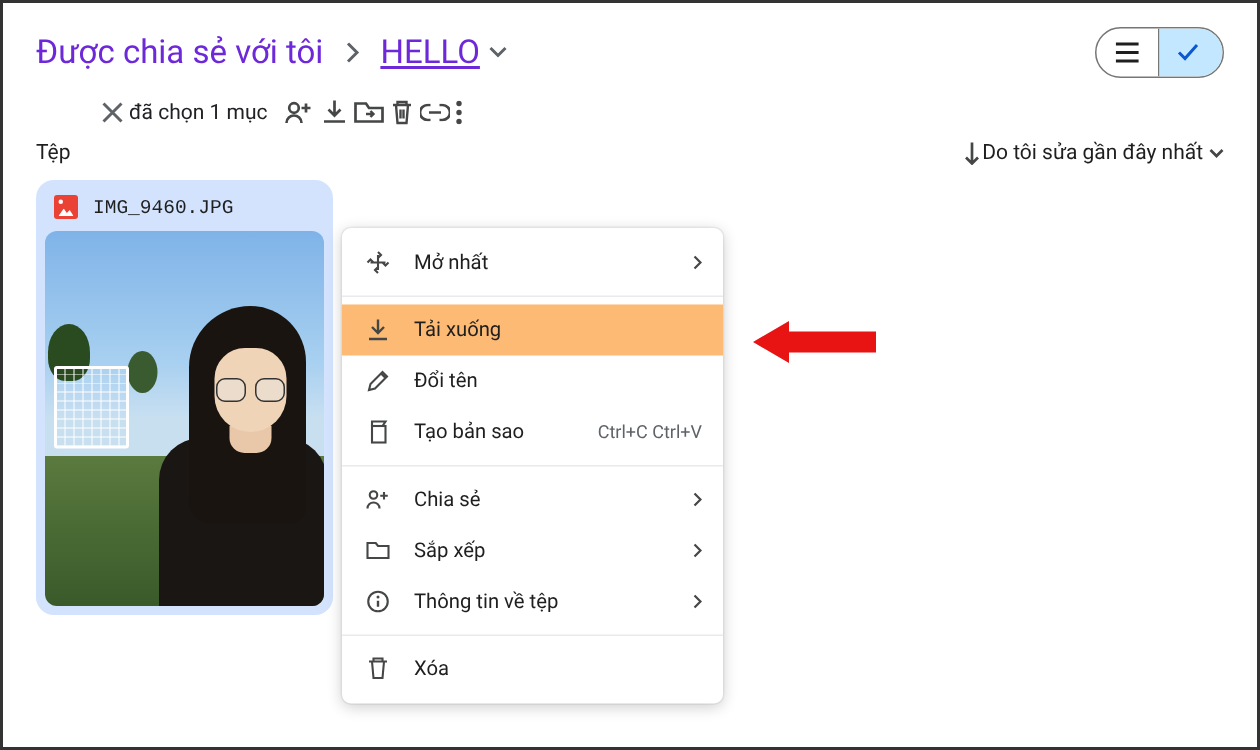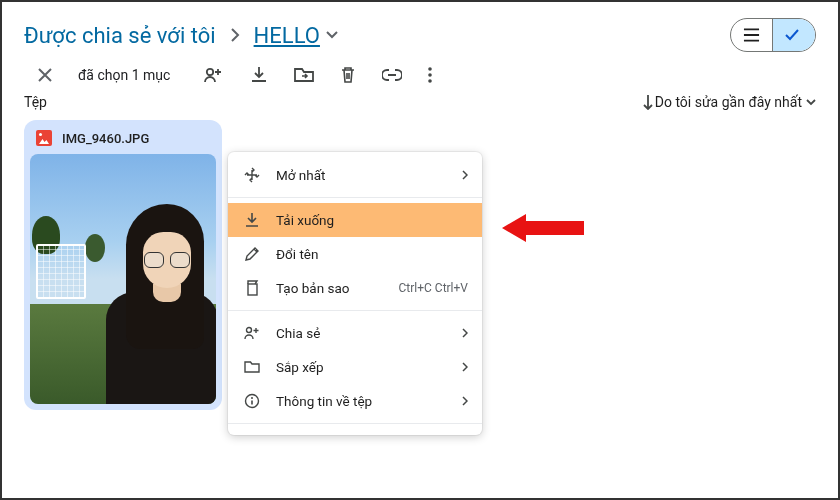--- a/index.html
+++ b/index.html
@@ -17,21 +17,21 @@
   .header {
     display: flex;
     align-items: center;
     padding: 16px 22px 8px 22px;
     justify-content: space-between;
   }
   .breadcrumb {
     display: flex;
     align-items: center;
     font-size: 22px;
-    color: #0369a1;
+    color: #6d28d9;
   }
   .breadcrumb .sep {
     margin: 0 14px;
     color: #5f6368;
   }
   .breadcrumb .current {
     display: flex;
     align-items: center;
     text-decoration: underline;
   }
@@ -53,22 +53,23 @@
     height: 32px;
   }
   .view-toggle .seg.active {
     background: #c2e7ff;
   }
   .view-toggle .seg:first-child { border-right: 1px solid #747775; }
   .view-toggle .check { color: #0b57d0; margin-right: 4px; }
   .toolbar {
     display: flex;
     align-items: center;
-    padding: 6px 22px 10px 36px;
-    gap: 26px;
+    padding: 6px 22px 10px 22px;
+    gap: 4px;
+    margin-left: 44px;
   }
   .toolbar .close {
     color: #5f6368;
     font-size: 18px;
     cursor: pointer;
   }
   .toolbar .sel-text {
     font-size: 14px;
     color: #202124;
     margin-right: 8px;
@@ -110,20 +111,21 @@
     width: 198px;
     background: #d3e3fd;
     border-radius: 12px;
     overflow: hidden;
   }
   .file-card .file-head {
     display: flex;
     align-items: center;
     padding: 10px 0 8px 12px;
     gap: 10px;
+    font-family: Liberation Mono, monospace;
   }
   .file-card .file-icon {
     width: 16px;
     height: 16px;
     background: #ea4335;
     border-radius: 2px;
     position: relative;
     flex-shrink: 0;
   }
   .file-card .file-icon::before,
@@ -458,19 +460,27 @@
         </svg>
     </span>
     <span>Thông tin về tệp</span>
     <span class="sub">
         <svg width="6" height="10" viewBox="0 0 6 10">
           <path d="M1 1l4 4-4 4" stroke="#444746" stroke-width="1.5" fill="none"></path>
         </svg>
       </span>
   </div>
   <div class="sep"></div>
+  <div class="item">
+    <span class="mi">
+      <svg width="14" height="16" viewBox="0 0 14 16">
+          <path d="M1 3h12M4 3V1h6v2M3 3l1 11h6l1-11" fill="none" stroke="#444746" stroke-width="1.4"></path>
+        </svg>
+    </span>
+    <span>Xóa</span>
+  </div>
 </div>
 
 <div class="arrow">
   <svg width="82" height="36" viewBox="0 0 82 36">
     <polygon points="0,18 24,4 24,11 82,11 82,25 24,25 24,32" fill="#e81313"></polygon>
   </svg>
 </div>
 
 </body></html>

